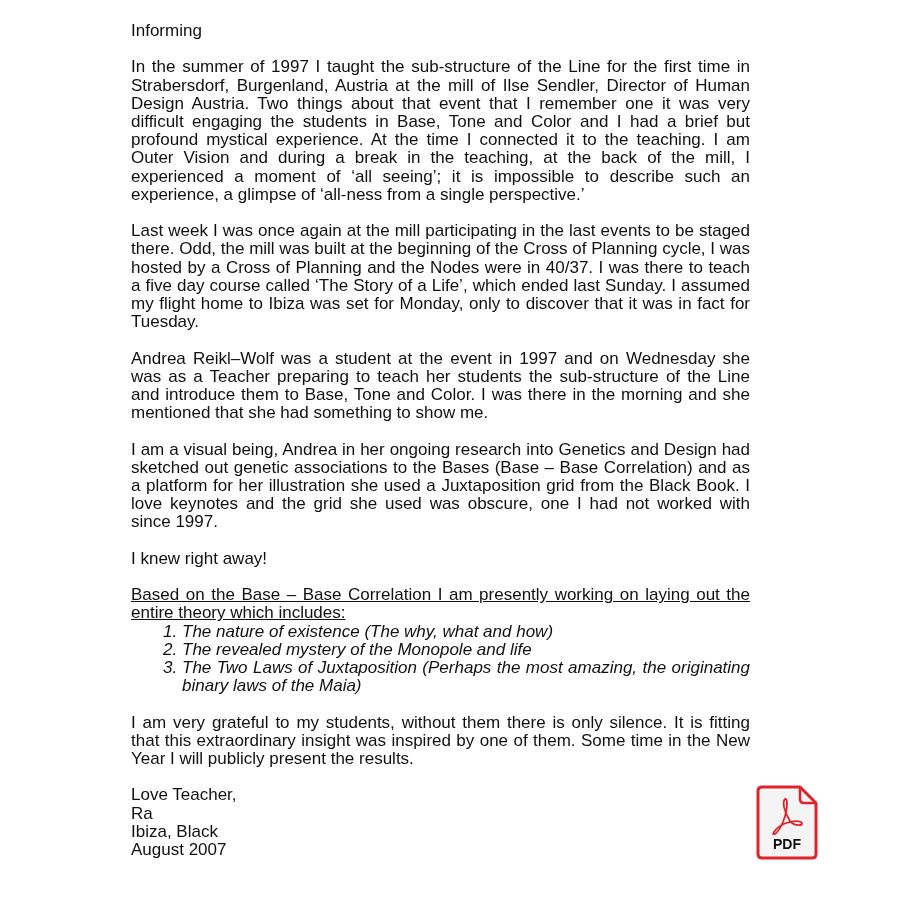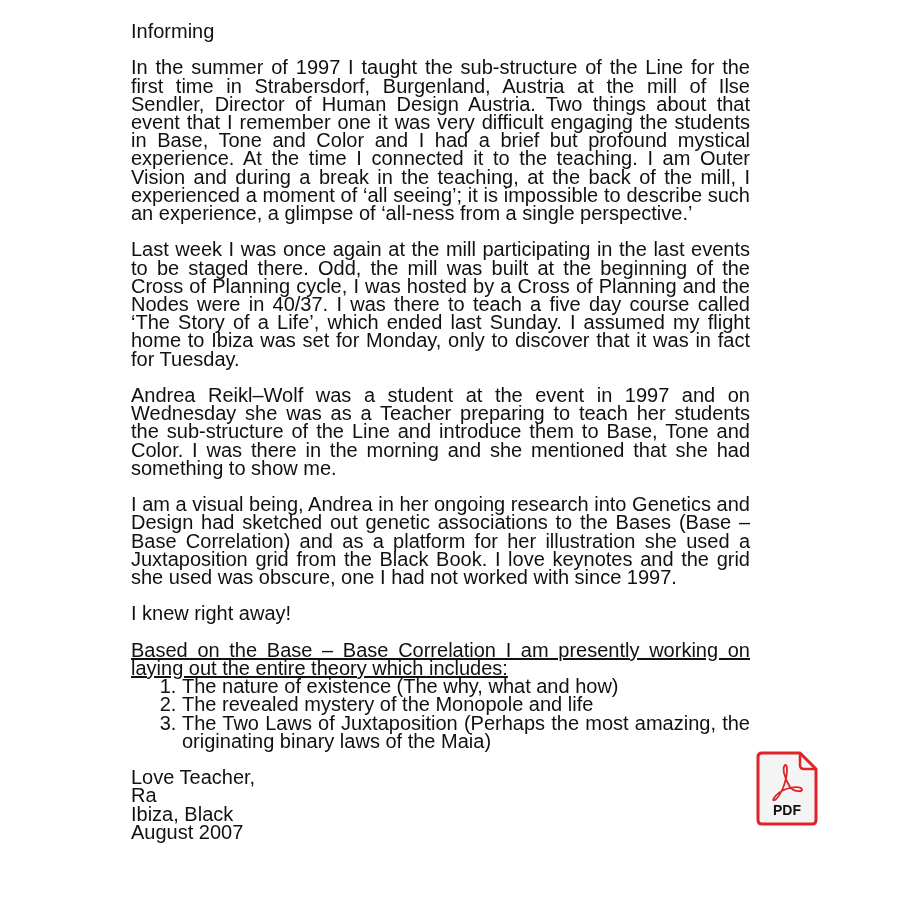--- a/index.html
+++ b/index.html
@@ -1,49 +1,50 @@
 <!DOCTYPE html>
 <html><head>
   <meta charset="utf-8">
   <style>
     html, body { margin: 0; padding: 0; background: #ffffff; }
     body { width: 900px; height: 900px; position: relative; overflow: hidden; }
     .page {
       position: absolute; left: 131px; top: 22px; width: 619px;
-      font-family: "Liberation Sans", sans-serif; font-size: 20px;
+      font-family: "Liberation Sans", sans-serif; font-size: 17px;
       line-height: 18.2px; color: #111111;
     }
     .title { margin: 0 0 18.2px 0; }
     .para { margin: 0 0 18.2px 0; text-align: justify; text-align-last: left; }
     .para-nogap { margin: 0; text-align: justify; text-decoration: underline; }
     ol.items { margin: 0 0 18.2px 0; padding-left: 51px; }
-    ol.items li { text-align: justify; padding-left: 0; }
+    ol.items li { text-align: justify; padding-left: 0; font-style: italic; }
     .sig div { margin: 0; }
     .pdf-icon {
-      position: absolute; left: 756px; top: 751px; width: 62px; height: 75px;
+      position: absolute; left: 756px; top: 785px; width: 62px; height: 75px;
       cursor: pointer;
     }
     .pdf-icon svg { width: 62px; height: 75px; display: block; }
   </style>
 </head>
 <body>
 
 <div class="page">
   <div class="title">Informing</div>
   <p class="para">In the summer of 1997 I taught the sub-structure of the Line for the first time in Strabersdorf, Burgenland, Austria at the mill of Ilse Sendler, Director of Human Design Austria. Two things about that event that I remember one it was very difficult engaging the students in Base, Tone and Color and I had a brief but profound mystical experience. At the time I connected it to the teaching. I am Outer Vision and during a break in the teaching, at the back of the mill, I experienced a moment of ‘all seeing’; it is impossible to describe such an experience, a glimpse of ‘all-ness from a single perspective.’</p>
   <p class="para">Last week I was once again at the mill participating in the last events to be staged there. Odd, the mill was built at the beginning of the Cross of Planning cycle, I was hosted by a Cross of Planning and the Nodes were in 40/37. I was there to teach a five day course called ‘The Story of a Life’, which ended last Sunday. I assumed my flight home to Ibiza was set for Monday, only to discover that it was in fact for Tuesday.</p>
   <p class="para">Andrea Reikl–Wolf was a student at the event in 1997 and on Wednesday she was as a Teacher preparing to teach her students the sub-structure of the Line and introduce them to Base, Tone and Color. I was there in the morning and she mentioned that she had something to show me.</p>
   <p class="para">I am a visual being, Andrea in her ongoing research into Genetics and Design had sketched out genetic associations to the Bases (Base – Base Correlation) and as a platform for her illustration she used a Juxtaposition grid from the Black Book. I love keynotes and the grid she used was obscure, one I had not worked with since 1997.</p>
   <p class="para">I knew right away!</p>
   <p class="para-nogap">Based on the Base – Base Correlation I am presently working on laying out the entire theory which includes:</p>
   <ol class="items">
     <li>The nature of existence (The why, what and how)</li>
     <li>The revealed mystery of the Monopole and life</li>
     <li>The Two Laws of Juxtaposition (Perhaps the most amazing, the originating binary laws of the Maia)</li>
   </ol>
+  <p class="para">I am very grateful to my students, without them there is only silence. It is fitting that this extraordinary insight was inspired by one of them. Some time in the New Year I will publicly present the results.</p>
   <div class="sig">
     <div>Love Teacher,</div>
     <div>Ra</div>
     <div>Ibiza, Black</div>
     <div>August 2007</div>
   </div>
 </div>
 
 <div class="pdf-icon">
   <svg viewBox="0 0 62 75">

